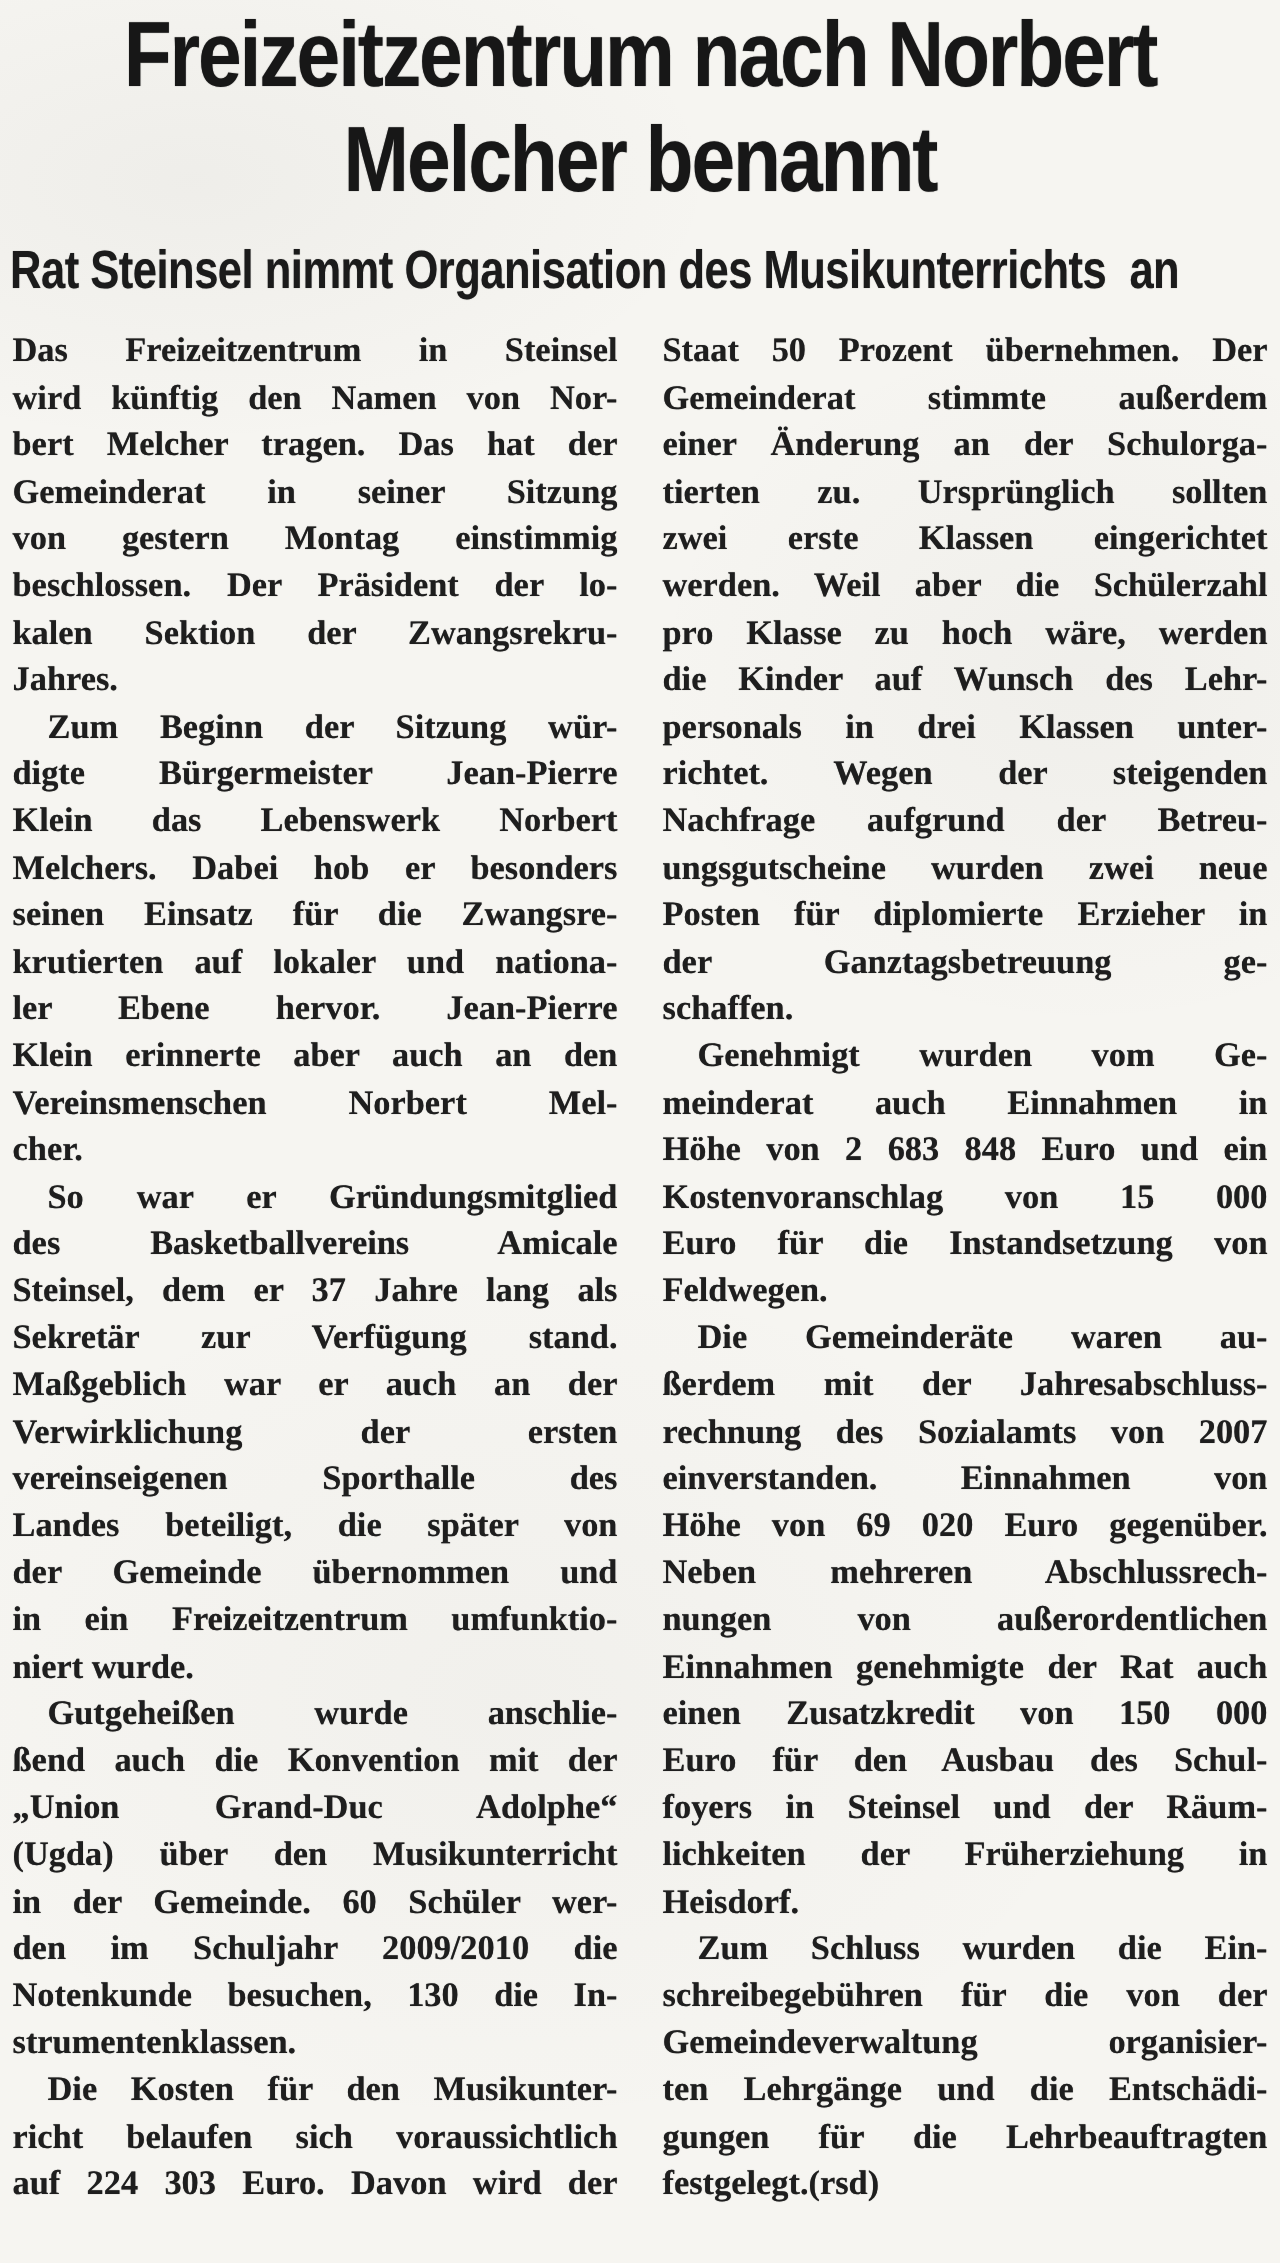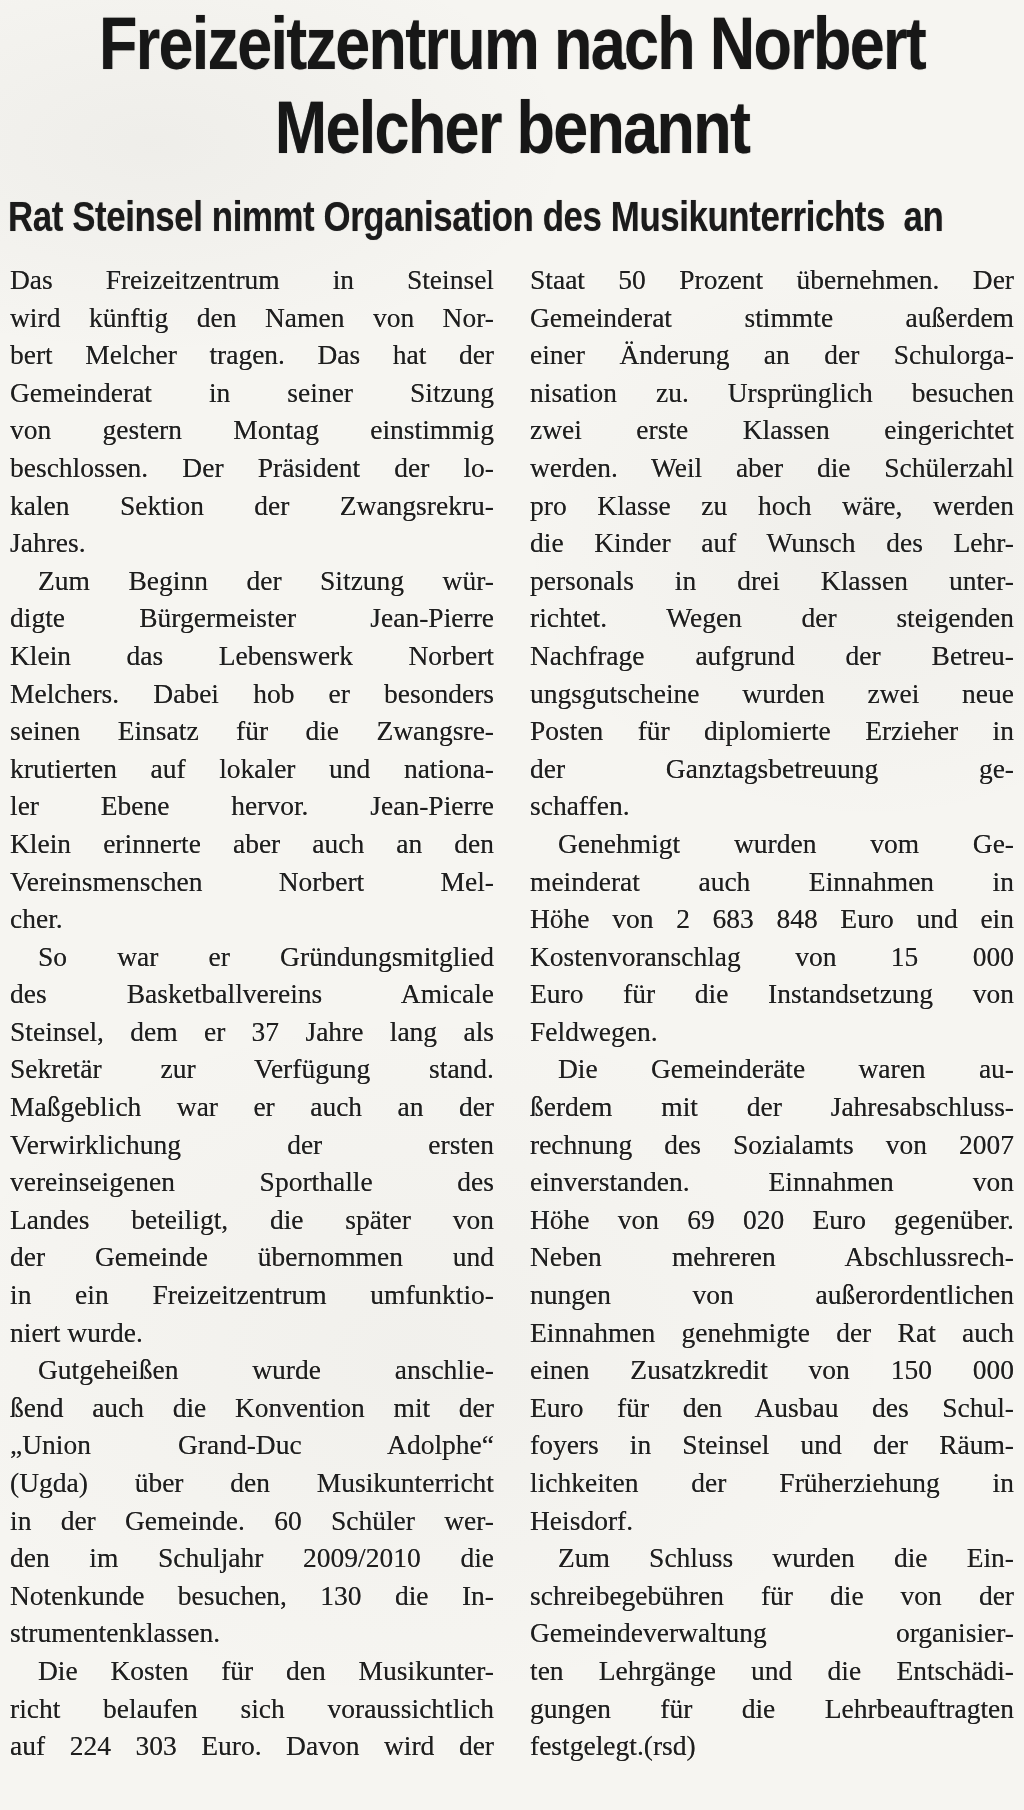--- a/index.html
+++ b/index.html
@@ -44,20 +44,21 @@
     transform-origin: 0 50%;
     white-space: pre;
     text-shadow: 0 0 0.8px rgba(20,20,20,0.5);
   }
 
   .body-cols {
     display: flex;
     gap: 36px;
     padding: 0 10px;
     margin-top: 20px;
+    font-weight: bold;
   }
   .col { width: 487px; }
 
   .para { margin: 0; }
   .line {
     font-size: 27.5px;
     line-height: 37.6px;
     text-align: justify;
     text-align-last: justify;
     white-space: nowrap;
@@ -134,21 +135,21 @@
           <div class="line indent">Die Kosten für den Musikunter-</div>
           <div class="line">richt belaufen sich voraussichtlich</div>
           <div class="line">auf 224 303 Euro. Davon wird der</div>
         </div>
       </div>
     <div class="col">
         <div class="para">
           <div class="line">Staat 50 Prozent übernehmen. Der</div>
           <div class="line">Gemeinderat stimmte außerdem</div>
           <div class="line">einer Änderung an der Schulorga-</div>
-          <div class="line">nisation zu. Ursprünglich besuchen</div>
+          <div class="line">tierten zu. Ursprünglich sollten</div>
           <div class="line">zwei erste Klassen eingerichtet</div>
           <div class="line">werden. Weil aber die Schülerzahl</div>
           <div class="line">pro Klasse zu hoch wäre, werden</div>
           <div class="line">die Kinder auf Wunsch des Lehr-</div>
           <div class="line">personals in drei Klassen unter-</div>
           <div class="line">richtet. Wegen der steigenden</div>
           <div class="line">Nachfrage aufgrund der Betreu-</div>
           <div class="line">ungsgutscheine wurden zwei neue</div>
           <div class="line">Posten für diplomierte Erzieher in</div>
           <div class="line">der Ganztagsbetreuung ge-</div>

